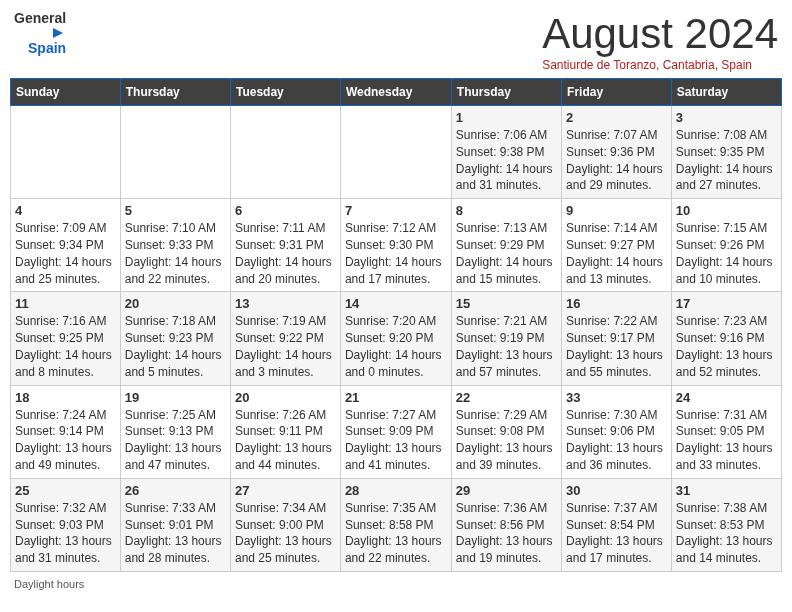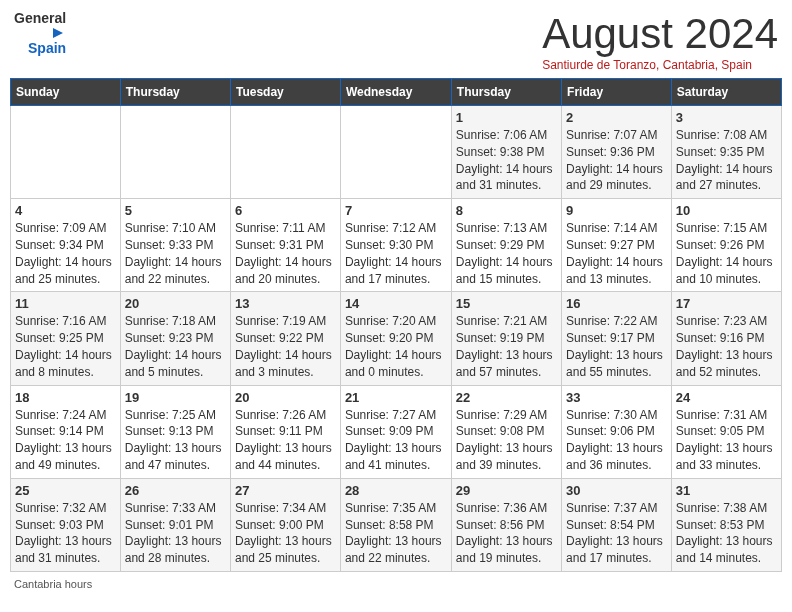--- a/index.html
+++ b/index.html
@@ -253,14 +253,14 @@
         </td>
         <td>
           <span class="day-number">31</span>
           <div class="day-info">Sunrise: 7:38 AM<br>Sunset: 8:53 PM<br>Daylight: 13 hours and 14 minutes.</div>
         </td>
       </tr>
     </tbody>
 </table>
 
 <div style="margin-top:6px; font-size:11px; color:#555; padding-left:4px;">
-  <span>Cantabria hours</span>
+  <span>Daylight hours</span>
 </div>
 
 </body></html>

